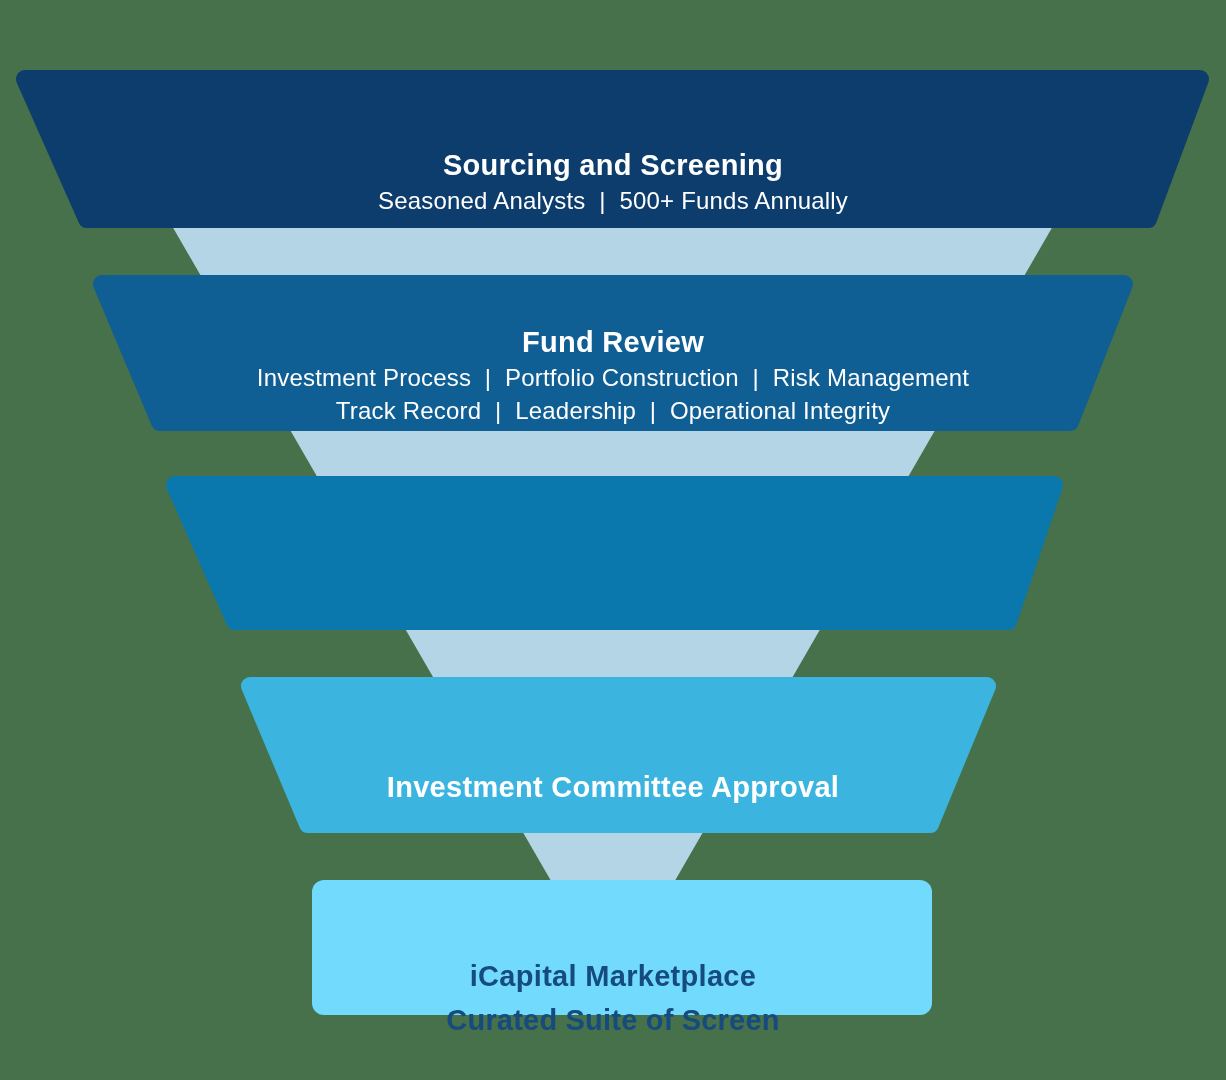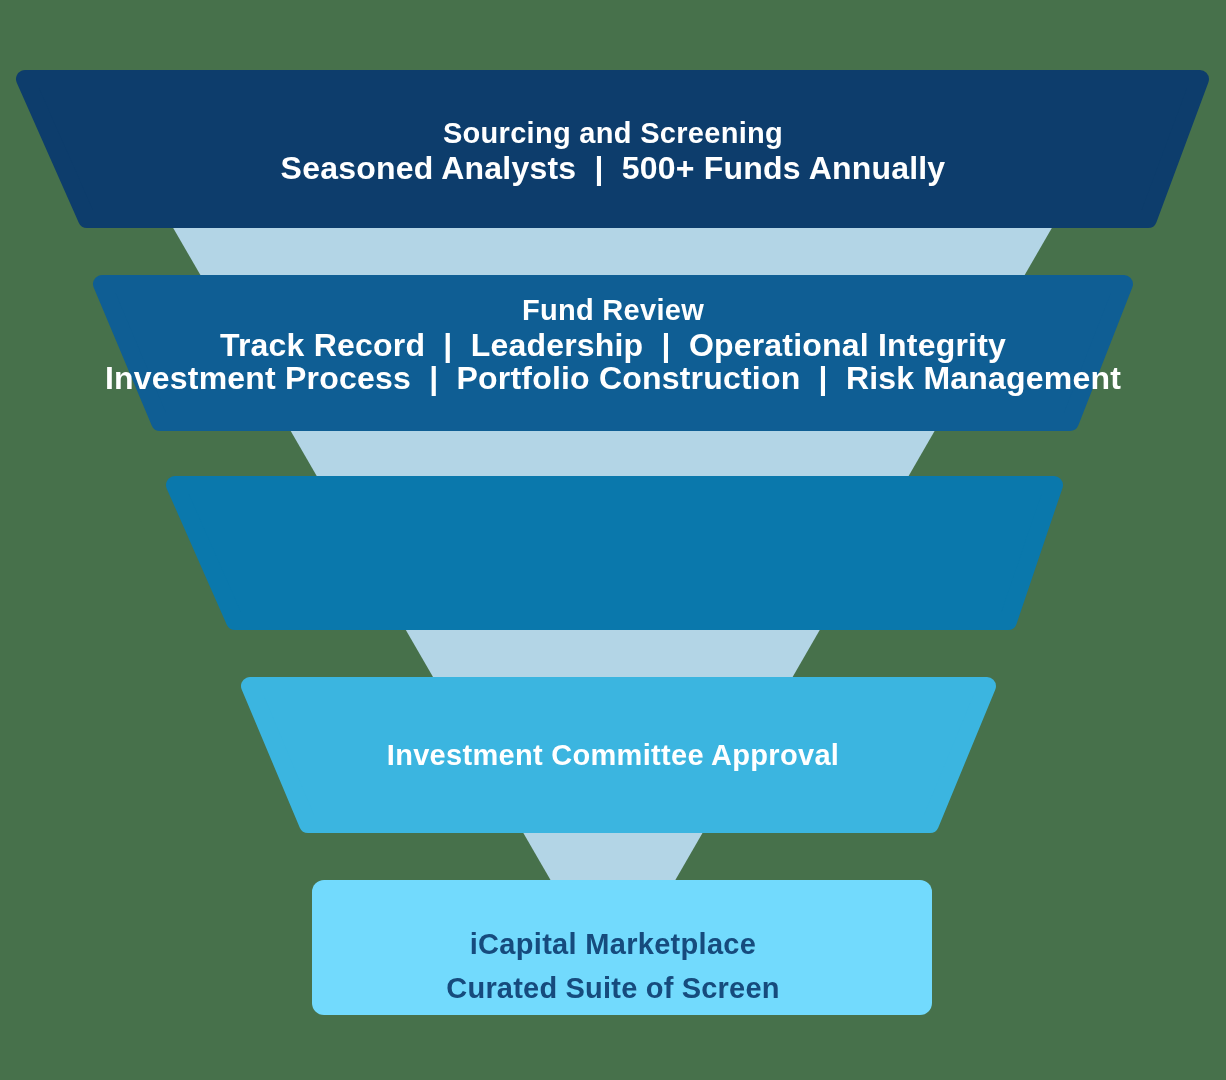--- a/index.html
+++ b/index.html
@@ -29,31 +29,32 @@
     position: absolute;
     left: 0;
     width: 1226px;
     display: flex;
     flex-direction: column;
     justify-content: center;
     align-items: center;
     text-align: center;
     color: #ffffff;
     pointer-events: none;
+    margin-top: 32px;
   }
   .stage-title {
     font-size: 29px;
     font-weight: 700;
     line-height: 38px;
     letter-spacing: 0.3px;
     white-space: pre;
   }
   .stage-sub {
-    font-size: 32px;
-    font-weight: 700;
+    font-size: 24px;
+    font-weight: 400;
     line-height: 33px;
     letter-spacing: 0.2px;
     white-space: pre;
   }
   .stage-1 { top: 70px;  height: 158px; }
   .stage-2 { top: 275px; height: 136px; }
   .stage-3 { top: 476px; height: 154px; }
   .stage-4 { top: 677px; height: 156px; justify-content: center; }
   .stage-5 { top: 880px; height: 171px; }
   .stage-5 .stage-title,
@@ -84,22 +85,22 @@
     <rect x="312" y="880" width="620" height="135" rx="12" fill="#72DAFD"></rect>
   </svg>
 
   <div class="stage-text stage-1">
     <div class="stage-title">Sourcing and Screening</div>
     <div class="stage-sub">Seasoned Analysts  |  500+ Funds Annually</div>
   </div>
 
   <div class="stage-text stage-2">
     <div class="stage-title">Fund Review</div>
+    <div class="stage-sub">Investment Process  |  Portfolio Construction  |  Risk Management</div>
     <div class="stage-sub">Track Record  |  Leadership  |  Operational Integrity</div>
-    <div class="stage-sub">Investment Process  |  Portfolio Construction  |  Risk Management</div>
   </div>
 
 
   <div class="stage-text stage-4">
     <div class="stage-title">Investment Committee Approval</div>
   </div>
 
   <div class="stage-text stage-5">
     <div class="stage-title">iCapital Marketplace</div>
     <div class="stage-sub">Curated Suite of Screen</div>

